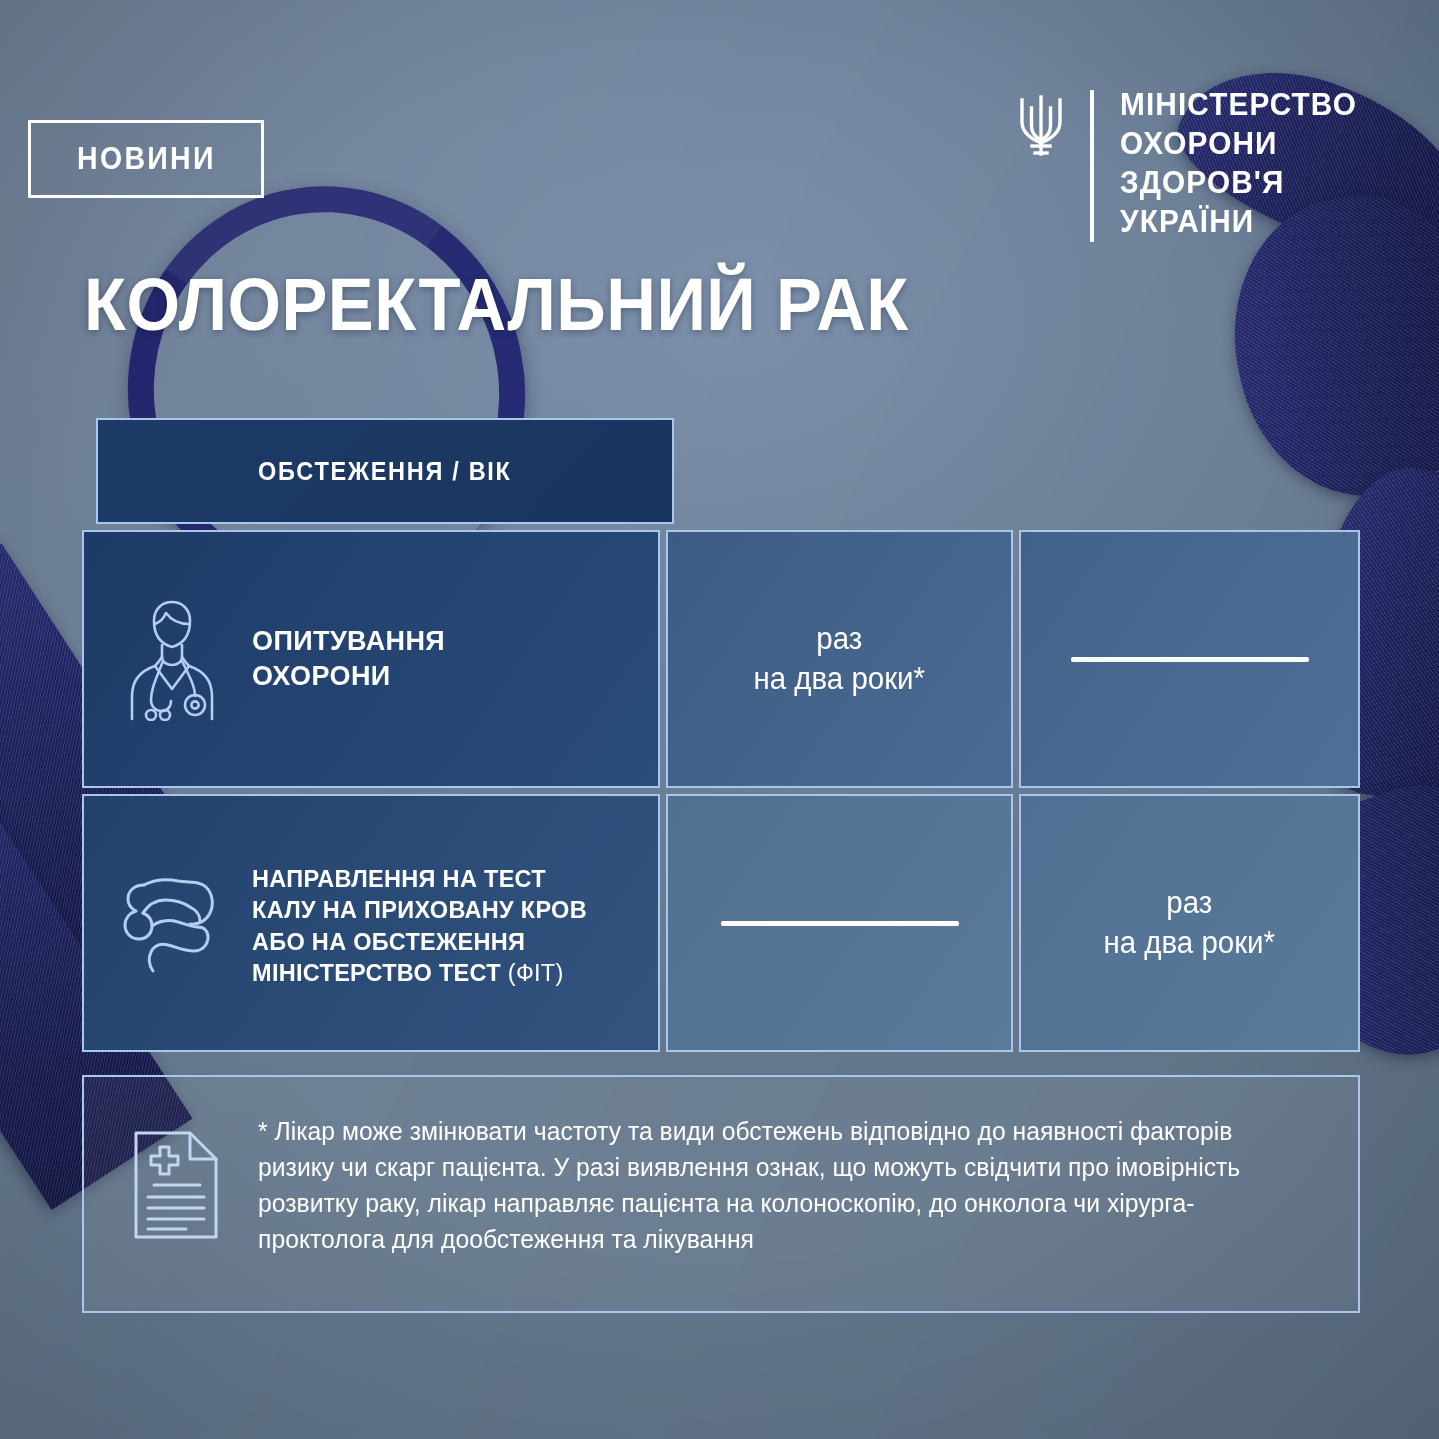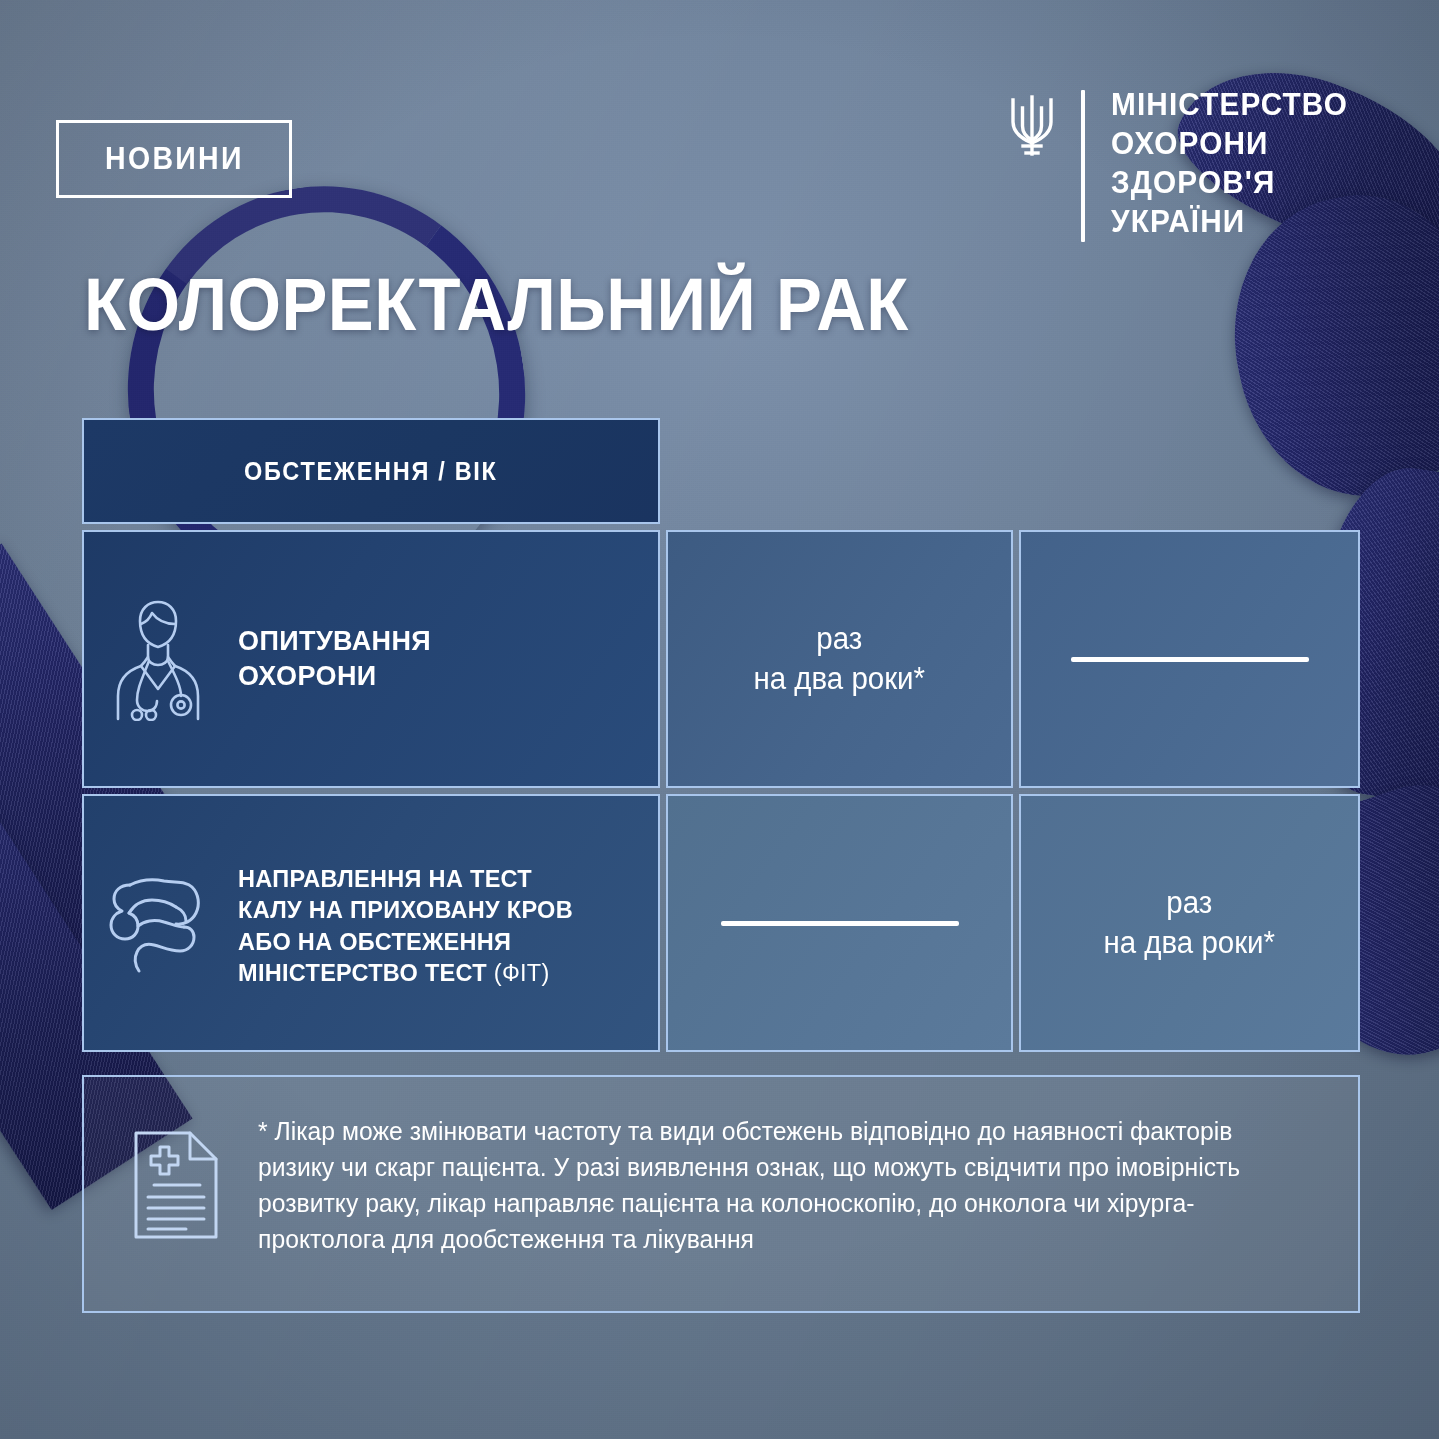--- a/index.html
+++ b/index.html
@@ -129,41 +129,41 @@
     top: 790px;
     width: 230px;
     height: 260px;
     border-radius: 40%;
     transform: rotate(-18deg);
   }
 
   
   .news-badge {
     position: absolute;
-    left: 56px;
+    left: 28px;
     top: 120px;
     width: 230px;
     height: 72px;
     border: 3px solid #ffffff;
     display: flex;
     align-items: center;
     justify-content: center;
   }
   .news-badge span {
     color: #ffffff;
     font-size: 31px;
     font-weight: 700;
     letter-spacing: 2.5px;
     transform: scaleX(0.92);
   }
 
   
   .logo {
     position: absolute;
-    right: 73px;
+    right: 64px;
     top: 86px;
     display: flex;
     align-items: flex-start;
     gap: 0px;
   }
   .logo-trident {
     width: 58px;
     height: 74px;
     margin-top: 2px;
     flex: none;
@@ -229,21 +229,21 @@
     position: relative;
     display: flex;
     align-items: center;
   }
   .c-name  { width: 578px; }
   .c-col1  { width: 347px; justify-content: center; }
   .c-col2  { width: 341px; justify-content: center; }
 
   
   .head-row .cell { height: 106px; justify-content: center; }
-  .head-row .c-name { background: linear-gradient(135deg, #1d3966 0%, #1b3762 55%, #1a3460 100%); }
+  .head-row .c-name { background: linear-gradient(135deg, #1d3966 0%, #1b3762 55%, #1a3460 100%); margin-left: 14px; }
   .head-row .c-col1 { background: linear-gradient(135deg, #2f4f7a 0%, #2b4a75 60%, #28456f 100%); }
   .head-row .c-col2 { background: linear-gradient(135deg, #33527d 0%, #2f4d78 60%, #2b4872 100%); }
   .head-label {
     color: #ffffff;
     font-size: 25px;
     font-weight: 700;
     letter-spacing: 1.8px;
     transform: scaleX(0.94);
   }
 
@@ -256,21 +256,21 @@
   .body-row-1 .c-col2 { background: linear-gradient(125deg, #43628a 0%, #4a6a91 60%, #506f96 100%); }
 
   .body-row-2 .c-name { background: linear-gradient(125deg, #22406c 0%, #2a4a76 45%, #32547f 100%); }
   .body-row-2 .c-col1 { background: linear-gradient(125deg, #51708f 0%, #577697 60%, #5b7a9b 100%); }
   .body-row-2 .c-col2 { background: linear-gradient(125deg, #506f92 0%, #567697 60%, #5a7a9c 100%); }
 
   .name-inner {
     display: flex;
     align-items: center;
     gap: 26px;
-    padding-left: 20px;
+    padding-left: 34px;
   }
   .row-icon { flex: none; }
   .row-label {
     color: #ffffff;
     font-size: 27px;
     font-weight: 700;
     line-height: 1.3;
     letter-spacing: .4px;
   }
   .row-label.small {

